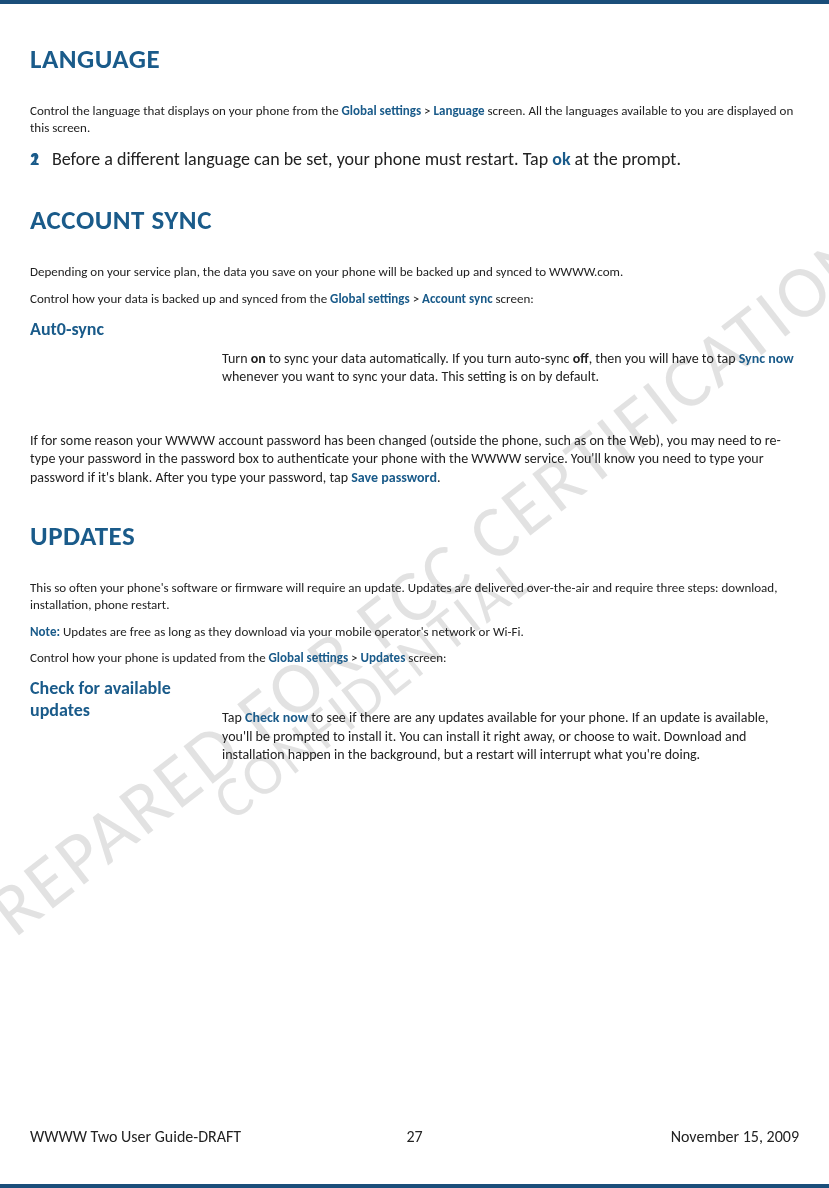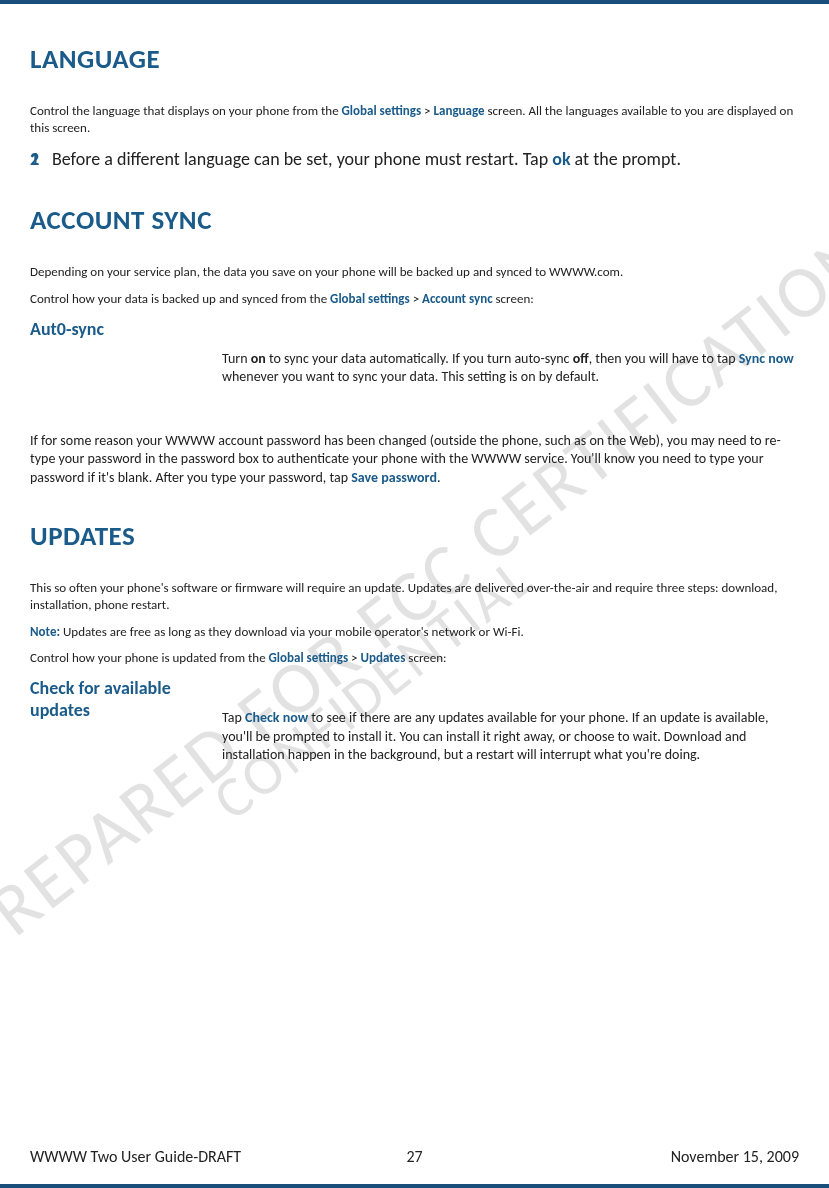--- a/index.html
+++ b/index.html
@@ -109,21 +109,21 @@
       font-size: 14px;
       line-height: 1.3;
       color: #222;
       margin-top: 32px;
     }
     .section-gap {
       margin-top: 32px;
     }
     .footer {
       position: absolute;
-      bottom: 18px;
+      bottom: 38px;
       left: 30px;
       right: 30px;
       display: flex;
       justify-content: space-between;
       font-size: 16px;
       color: #222;
     }
     .footer-center {
       position: absolute;
       left: 50%;

